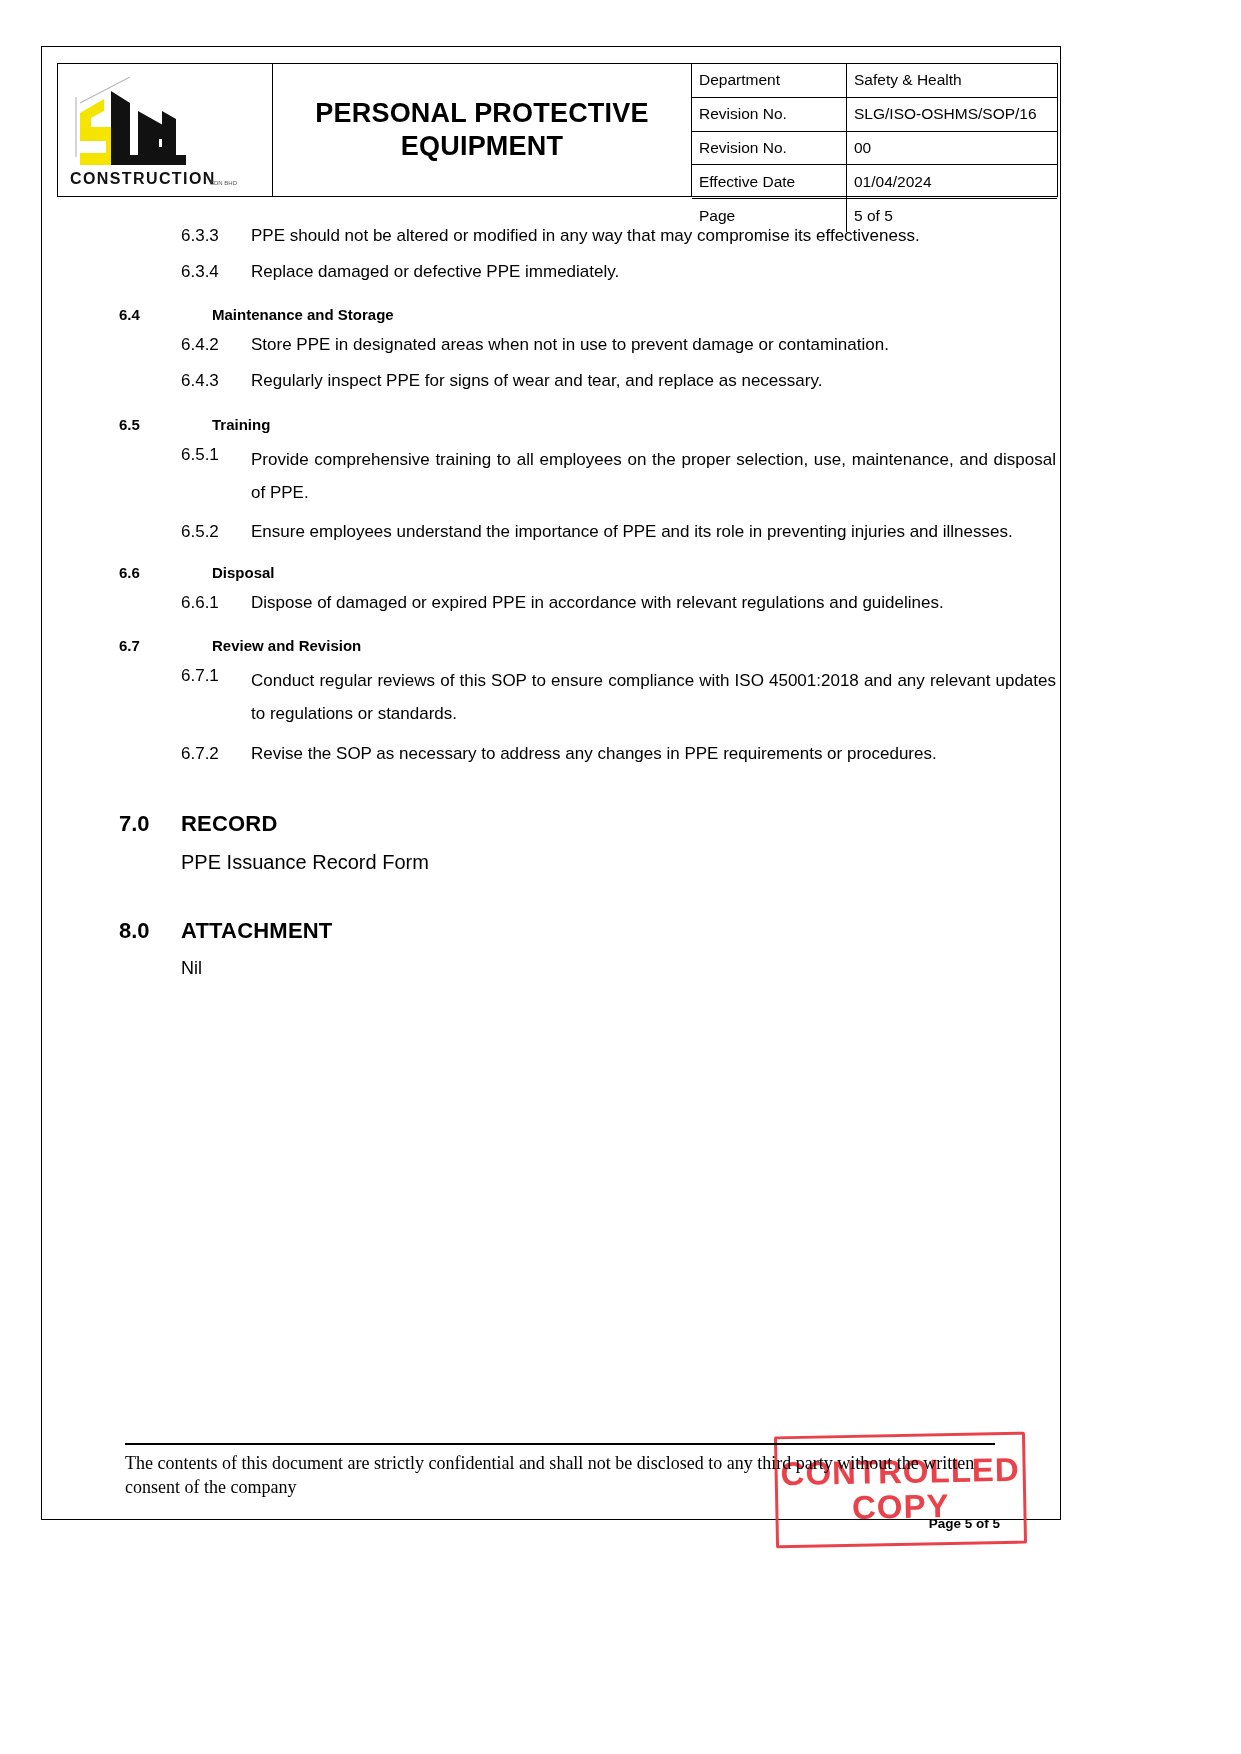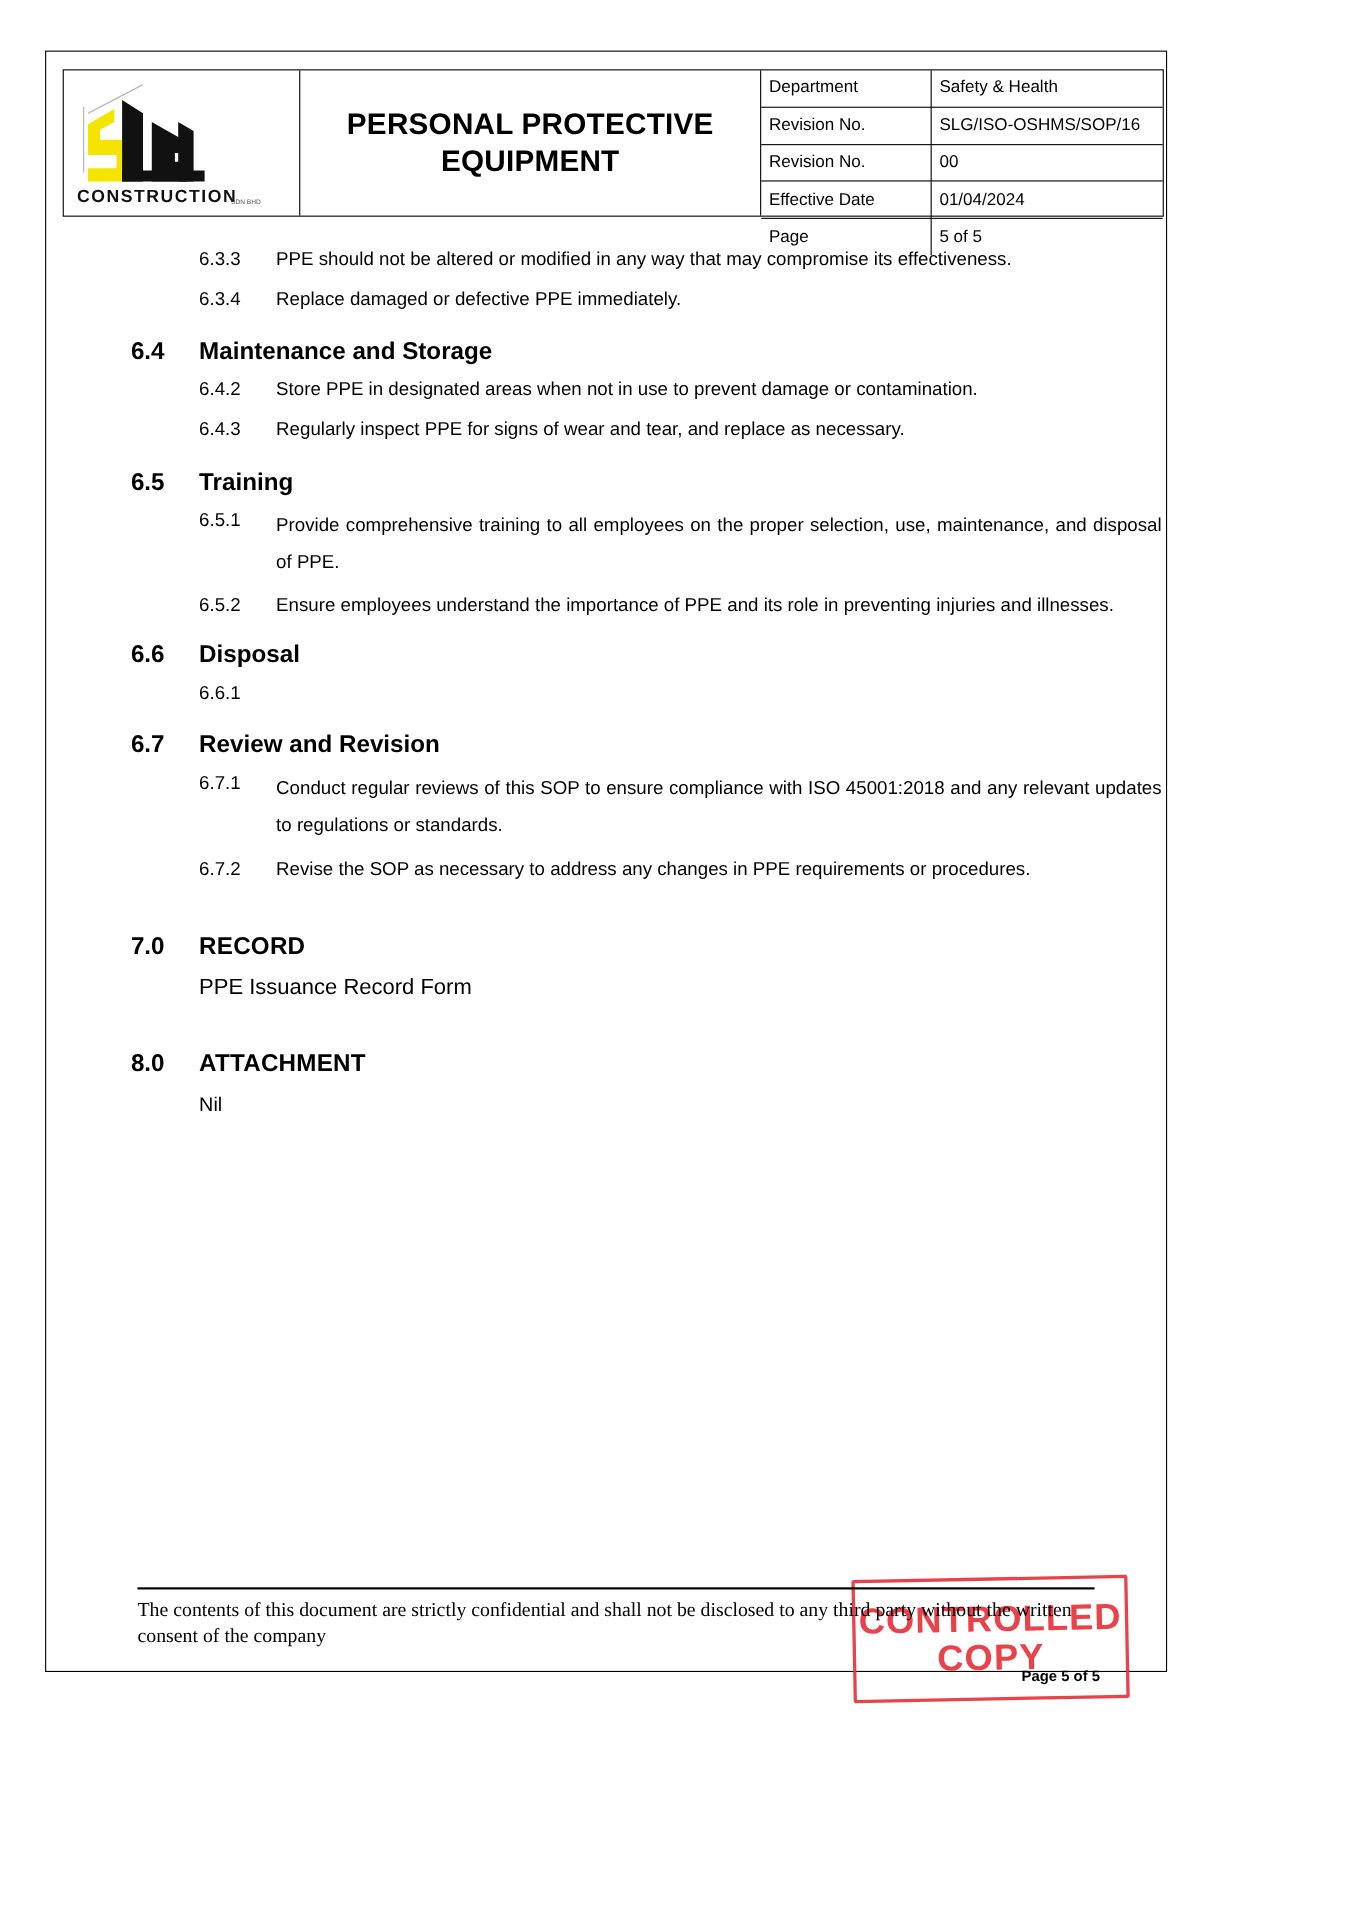--- a/index.html
+++ b/index.html
@@ -106,23 +106,24 @@
   .content {
     position: absolute;
     left: 57px;
     top: 224px;
     width: 1001px;
   }
   
   .head2 {
     display: flex;
     font-weight: bold;
-    font-size: 22px;
+    font-size: 15px;
     margin-top: 22px;
     margin-bottom: 10px;
+    gap: 31px;
   }
   .head2 .num {
     width: 62px;
     flex: 0 0 62px;
     padding-left: 62px;
     box-sizing: content-box;
   }
   .head2 .txt { flex: 1; }
 
   .item {
@@ -325,20 +326,21 @@
       <div class="txt">Ensure employees understand the importance of PPE and its role in preventing injuries and illnesses.</div>
     </div>
 
     <div class="head2">
       <div class="num">6.6</div>
       <div class="txt">Disposal</div>
     </div>
 
     <div class="item">
       <div class="num">6.6.1</div>
+      <div class="txt">Dispose of damaged or expired PPE in accordance with relevant regulations and guidelines.</div>
     </div>
 
     <div class="head2">
       <div class="num">6.7</div>
       <div class="txt">Review and Revision</div>
     </div>
 
     <div class="item justify loose">
       <div class="num">6.7.1</div>
       <div class="txt">Conduct regular reviews of this SOP to ensure compliance with ISO 45001:2018 and any relevant updates to regulations or standards.</div>

